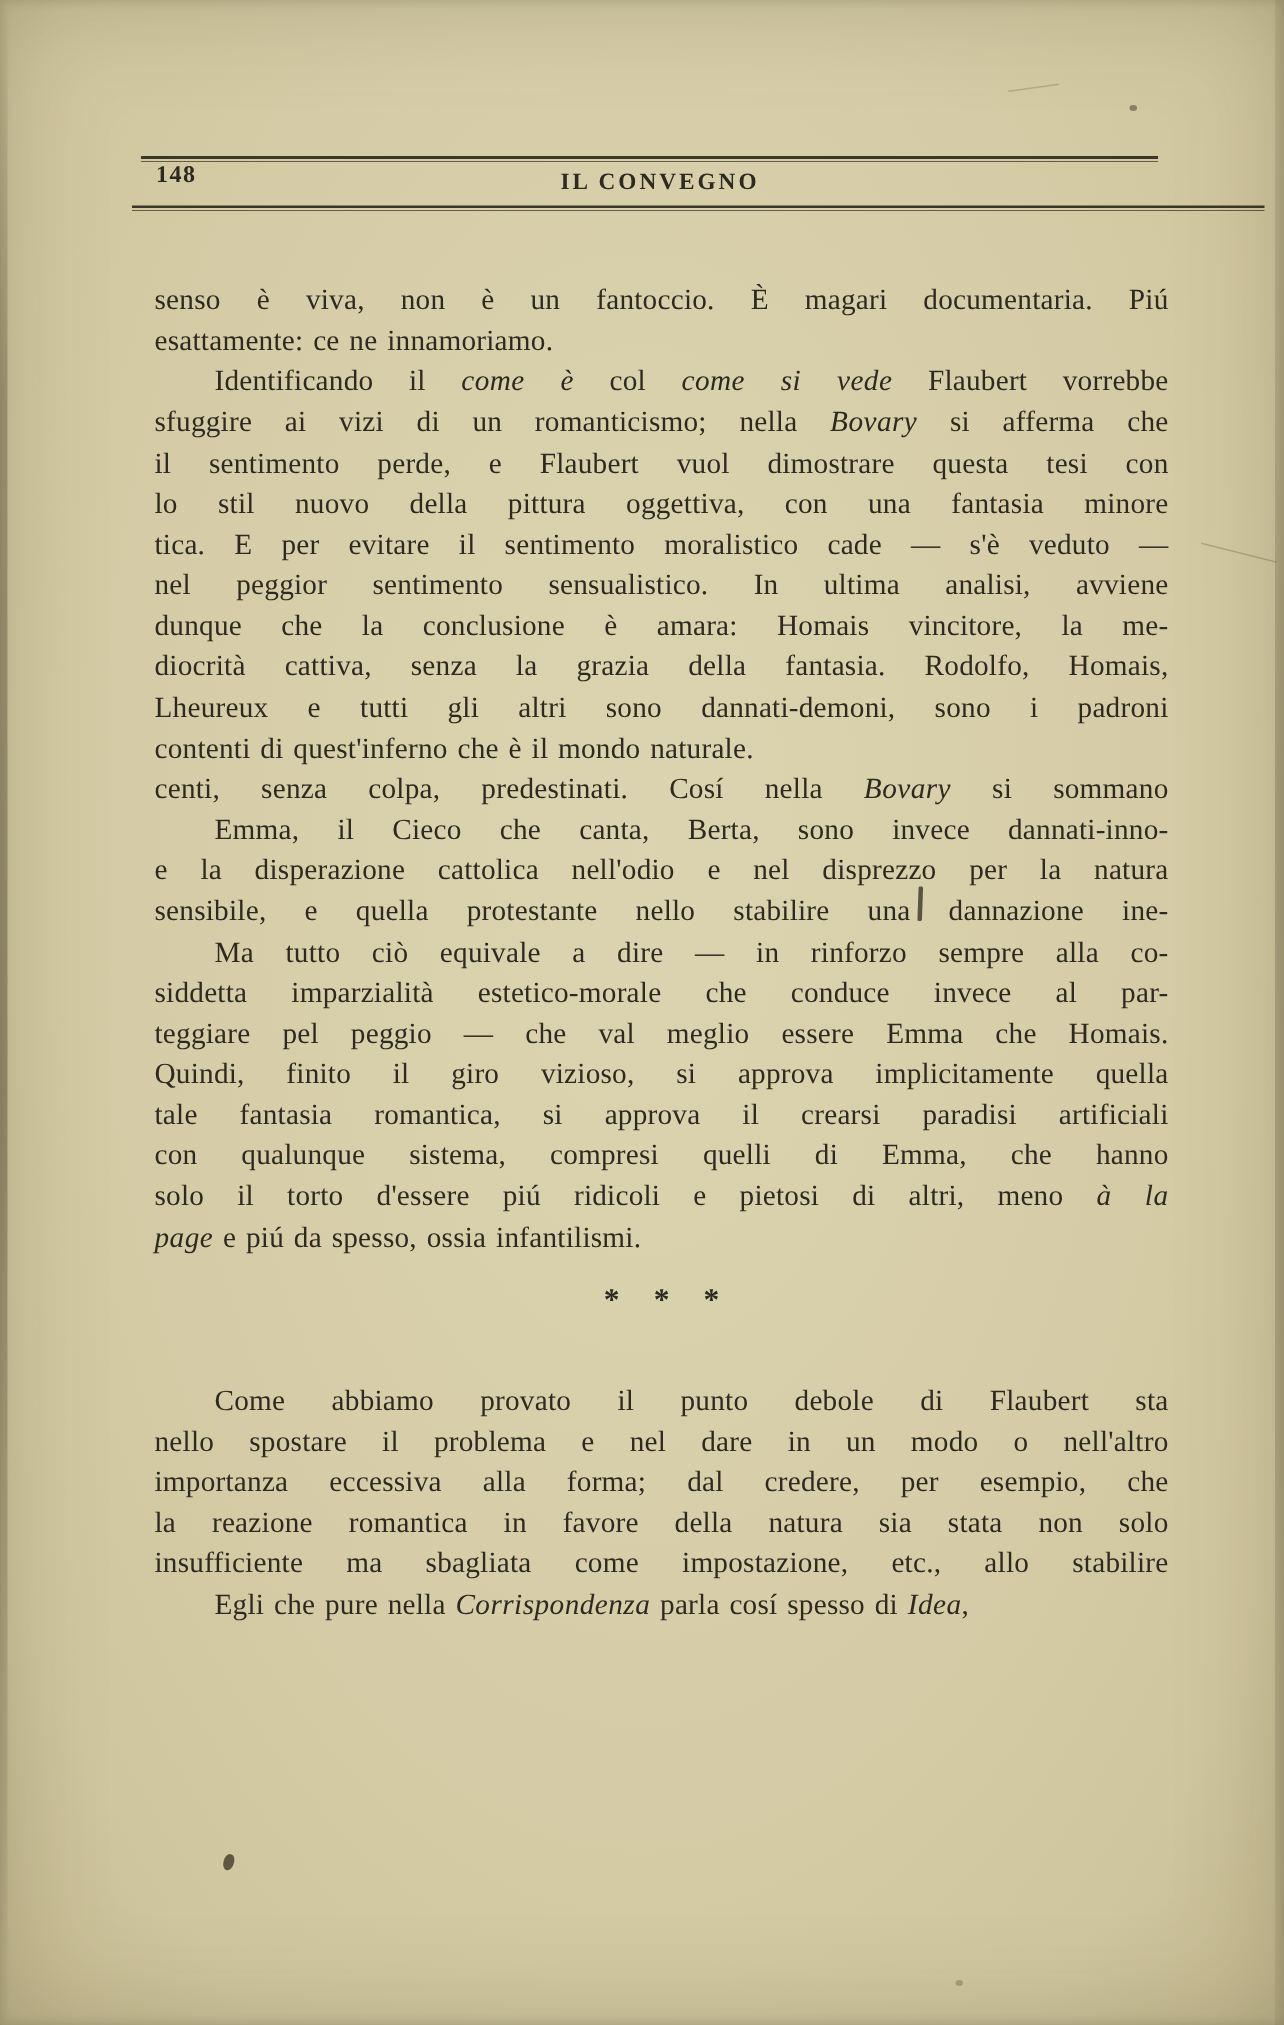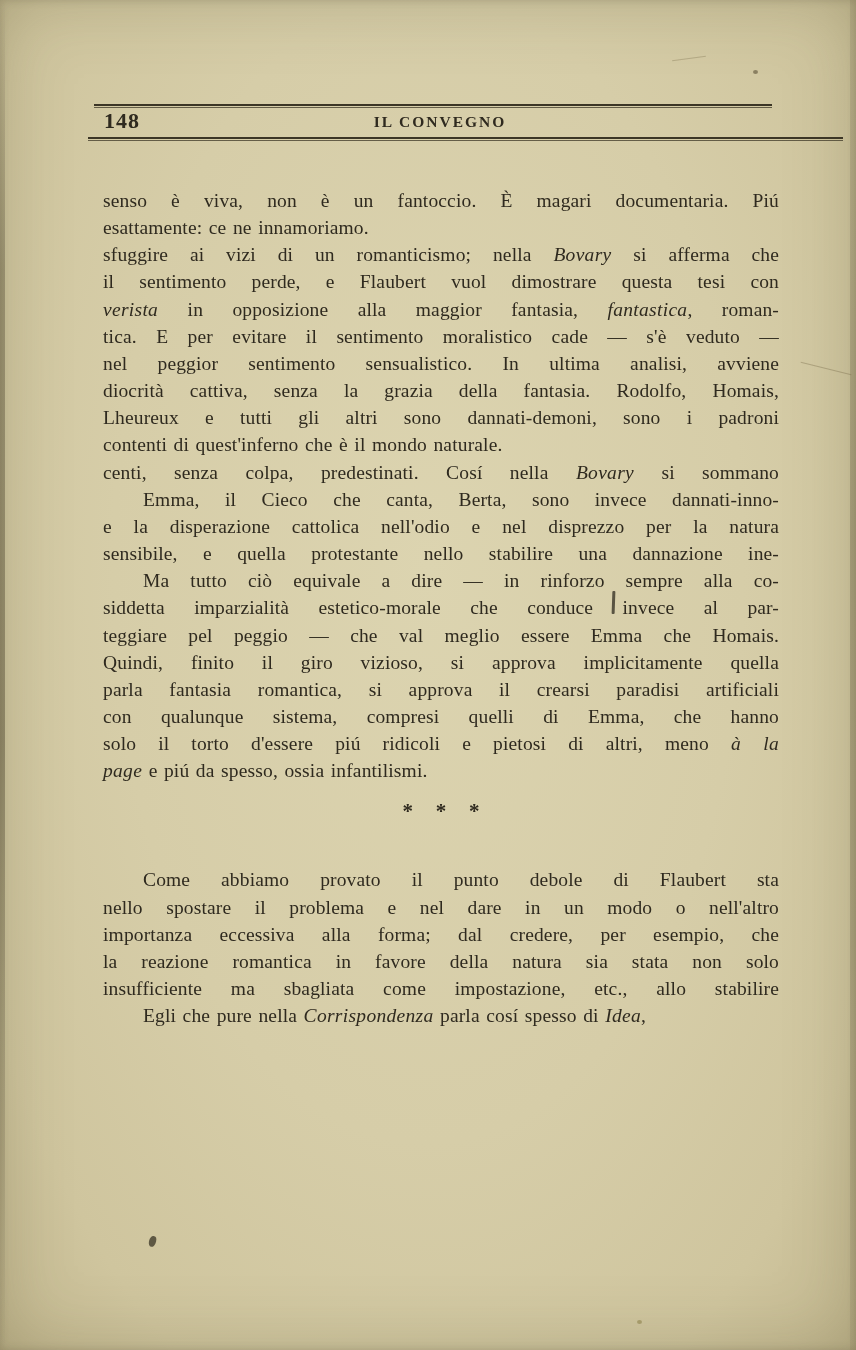--- a/index.html
+++ b/index.html
@@ -32,21 +32,21 @@
     background-image: linear-gradient(to bottom,
       #3c3626 0px, #3c3626 2px,
       rgba(0,0,0,0) 2px, rgba(0,0,0,0) 3px,
       rgba(62,56,39,.75) 3px, rgba(62,56,39,.75) 4px,
       rgba(0,0,0,0) 4px);
   }
   .rule-top    { left:94px; top:104px; width:678px; }
   .rule-bottom { left:88px; top:137px; width:755px; }
   .page-number {
     position:absolute; left:104px; top:108px;
-    font-size:22px; font-weight:bold; letter-spacing:1px;
+    font-size:16px; font-weight:bold; letter-spacing:1px;
   }
   .running-title {
     position:absolute; left:103px; top:113px; width:674px;
     text-align:center; font-size:15.5px; font-weight:bold; letter-spacing:2px;
   }
   .text-block {
     position:absolute; left:103px; top:187px; width:676px;
     font-size:19.5px; line-height:27.15px;
     word-spacing:1.5px; letter-spacing:.15px;
   }
@@ -94,37 +94,39 @@
   <div class="edge-right"></div>
 
   <div class="rule rule-top"></div>
   <div class="page-number">148</div>
   <div class="running-title">IL CONVEGNO</div>
   <div class="rule rule-bottom"></div>
 
   <div class="text-block">
       <div class="line"><span>senso è viva, non è un fantoccio. È magari documentaria. Piú</span></div>
       <div class="line last"><span>esattamente: ce ne innamoriamo.</span></div>
+      <div class="line indent"><span>Identificando il </span><i>come è</i><span> col </span><i>come si vede</i><span> Flaubert vorrebbe</span></div>
       <div class="line"><span>sfuggire ai vizi di un romanticismo; nella </span><i>Bovary</i><span> si afferma che</span></div>
       <div class="line"><span>il sentimento perde, e Flaubert vuol dimostrare questa tesi con</span></div>
-      <div class="line"><i>verista</i><span> in opposizione alla maggior fantasia, </span><i>fantastica</i><span>, roman-</span></div>
+      <div class="line"><span>lo stil nuovo della pittura oggettiva, con una fantasia minore</span></div>
       <div class="line"><span>tica. E per evitare il sentimento moralistico cade — s'è veduto —</span></div>
       <div class="line"><span>nel peggior sentimento sensualistico. In ultima analisi, avviene</span></div>
+      <div class="line"><span>dunque che la conclusione è amara: Homais vincitore, la me-</span></div>
       <div class="line"><span>diocrità cattiva, senza la grazia della fantasia. Rodolfo, Homais,</span></div>
       <div class="line"><span>Lheureux e tutti gli altri sono dannati-demoni, sono i padroni</span></div>
       <div class="line last"><span>contenti di quest'inferno che è il mondo naturale.</span></div>
       <div class="line"><span>centi, senza colpa, predestinati. Cosí nella </span><i>Bovary</i><span> si sommano</span></div>
       <div class="line indent"><span>Emma, il Cieco che canta, Berta, sono invece dannati-inno-</span></div>
       <div class="line"><span>e la disperazione cattolica nell'odio e nel disprezzo per la natura</span></div>
       <div class="line"><span>sensibile, e quella protestante nello stabilire una dannazione ine-</span></div>
       <div class="line indent"><span>Ma tutto ciò equivale a dire — in rinforzo sempre alla co-</span></div>
       <div class="line"><span>siddetta imparzialità estetico-morale che conduce invece al par-</span></div>
       <div class="line"><span>teggiare pel peggio — che val meglio essere Emma che Homais.</span></div>
       <div class="line"><span>Quindi, finito il giro vizioso, si approva implicitamente quella</span></div>
-      <div class="line"><span>parla fantasia romantica, si approva il crearsi paradisi artificiali</span></div>
+      <div class="line"><span>tale fantasia romantica, si approva il crearsi paradisi artificiali</span></div>
       <div class="line"><span>con qualunque sistema, compresi quelli di Emma, che hanno</span></div>
       <div class="line"><span>solo il torto d'essere piú ridicoli e pietosi di altri, meno </span><i>à la</i></div>
       <div class="line last"><i>page</i><span> e piú da spesso, ossia infantilismi.</span></div>
       <div class="separator">* * *</div>
       <div class="line indent"><span>Come abbiamo provato il punto debole di Flaubert sta</span></div>
       <div class="line"><span>nello spostare il problema e nel dare in un modo o nell'altro</span></div>
       <div class="line"><span>importanza eccessiva alla forma; dal credere, per esempio, che</span></div>
       <div class="line"><span>la reazione romantica in favore della natura sia stata non solo</span></div>
       <div class="line"><span>insufficiente ma sbagliata come impostazione, etc., allo stabilire</span></div>
       <div class="line last indent"><span>Egli che pure nella </span><i>Corrispondenza</i><span> parla cosí spesso di </span><i>Idea</i><span>,</span></div>

